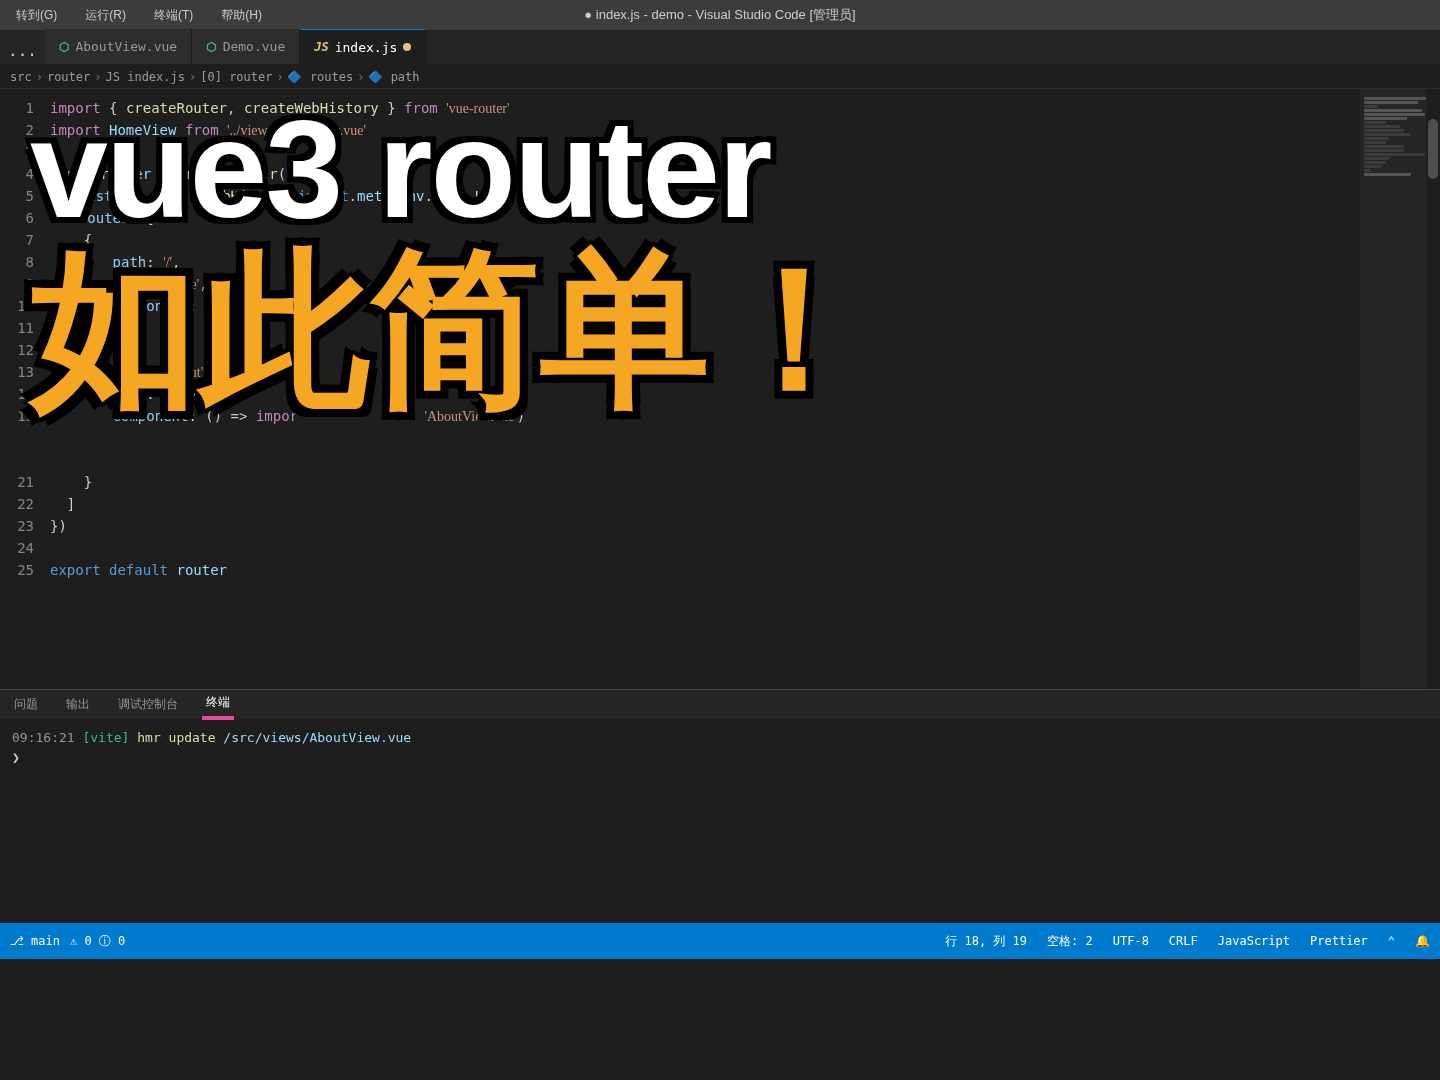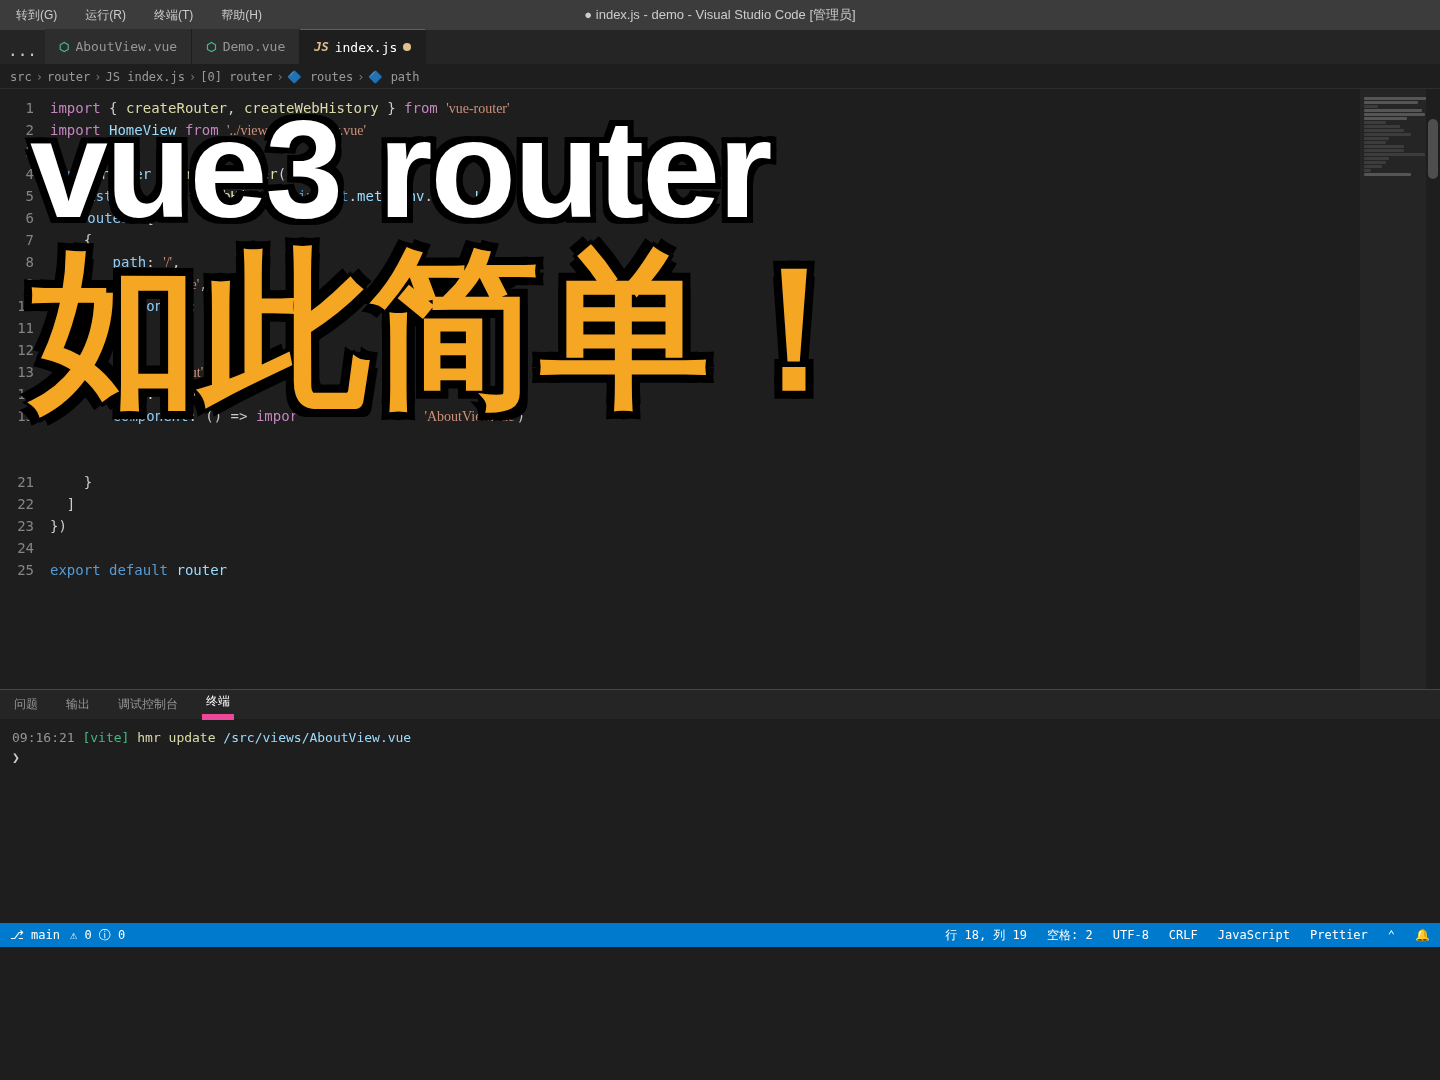--- a/index.html
+++ b/index.html
@@ -207,39 +207,39 @@
       font-size: 12px;
       color: #969696;
       cursor: pointer;
       padding: 0 4px;
       height: 30px;
       display: flex;
       align-items: center;
     }
     .panel-tab.active {
       color: #ffffff;
-      border-bottom: 6px solid #ec4899;
+      border-bottom: 4px solid #ec4899;
     }
 
     .terminal-content {
       padding: 8px 12px;
       font-size: 13px;
       color: #cccccc;
       line-height: 20px;
     }
 
     .terminal-timestamp { color: #969696; }
     .terminal-vite { color: #42b883; }
     .terminal-action { color: #dcdcaa; }
     .terminal-path { color: #9cdcfe; }
 
     
     .status-bar {
       background: #007acc;
-      height: 24px;
+      height: 36px;
       display: flex;
       align-items: center;
       padding: 0 10px;
       font-size: 12px;
       color: #ffffff;
       justify-content: flex-end;
       gap: 20px;
     }
 
     .status-left {

